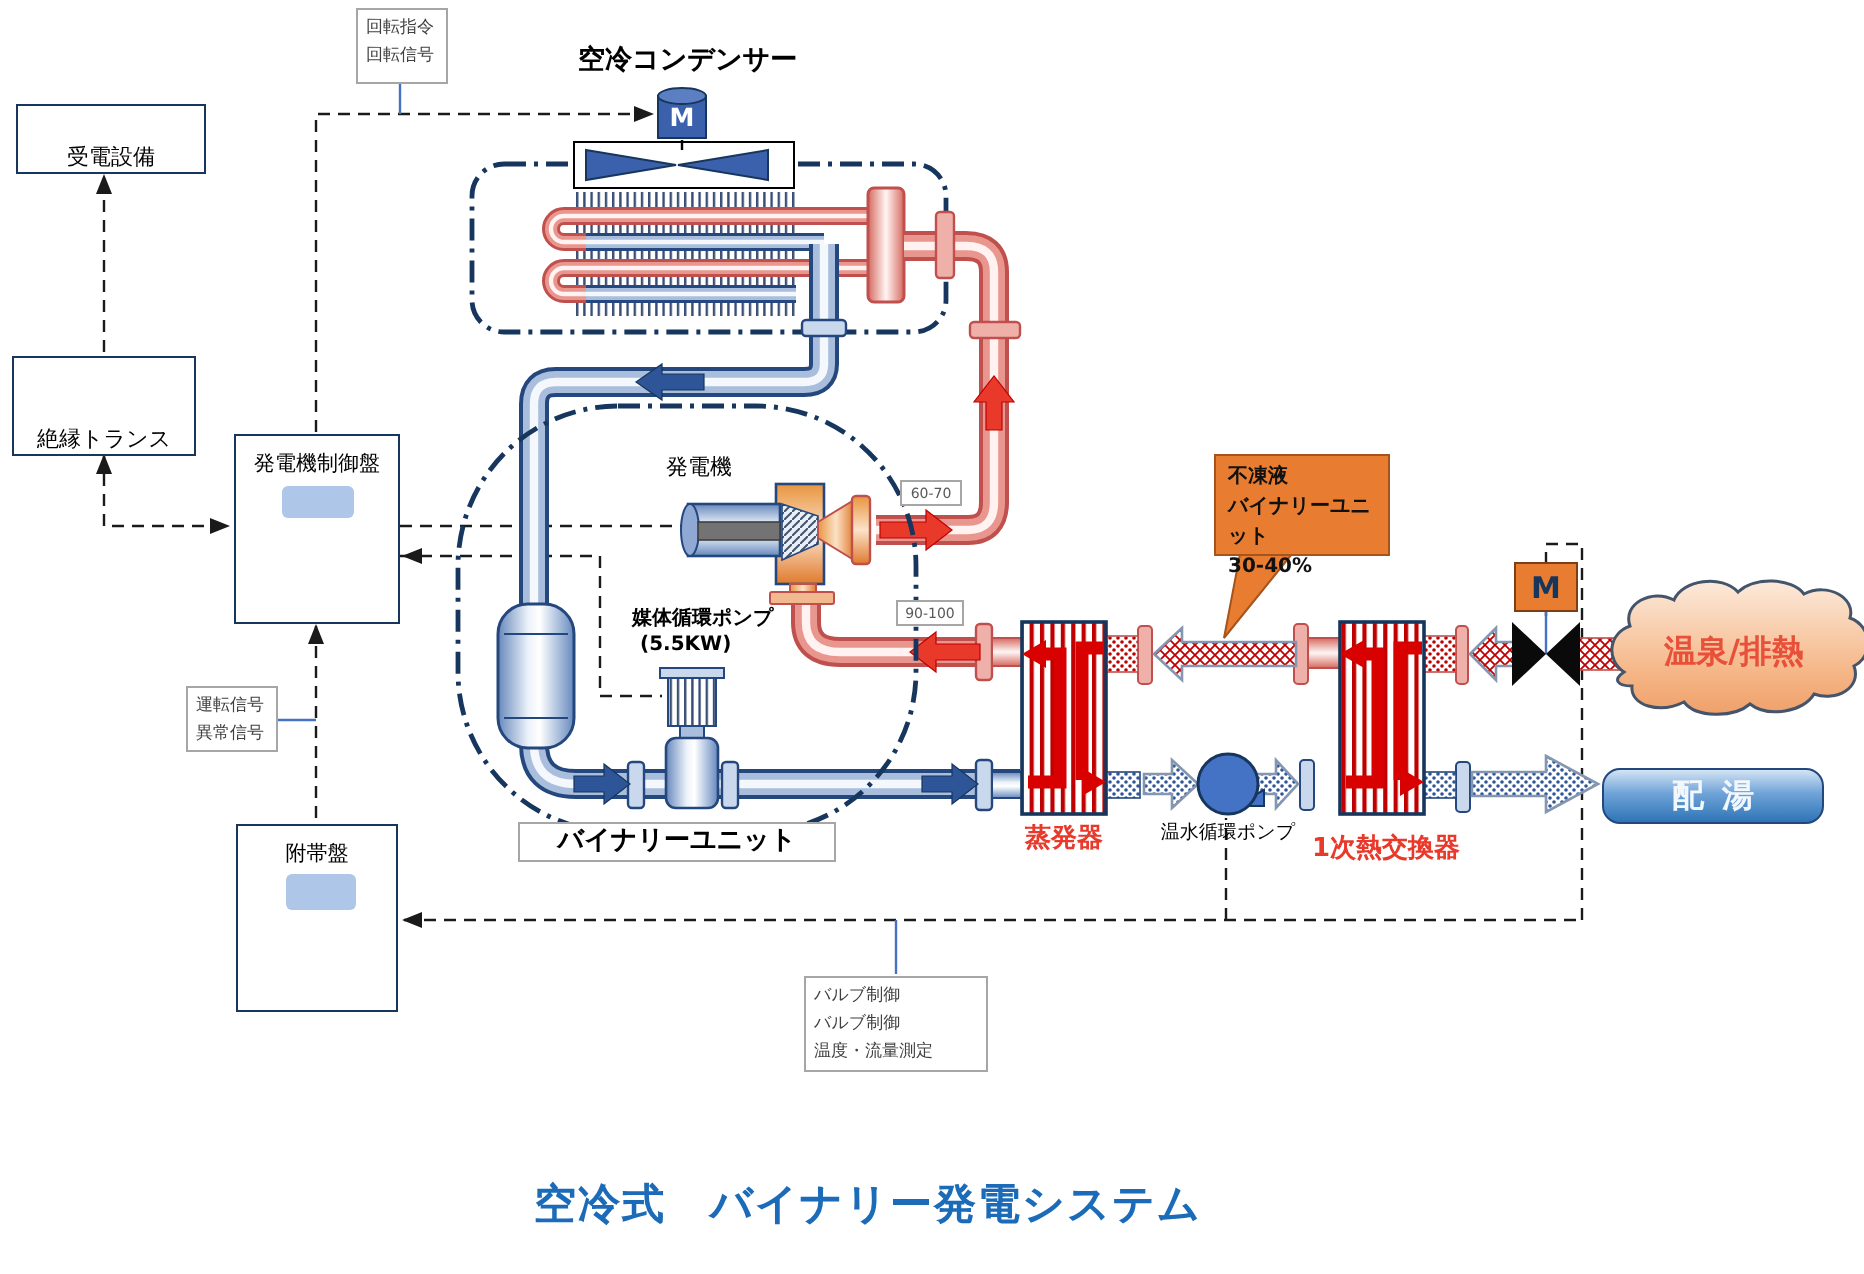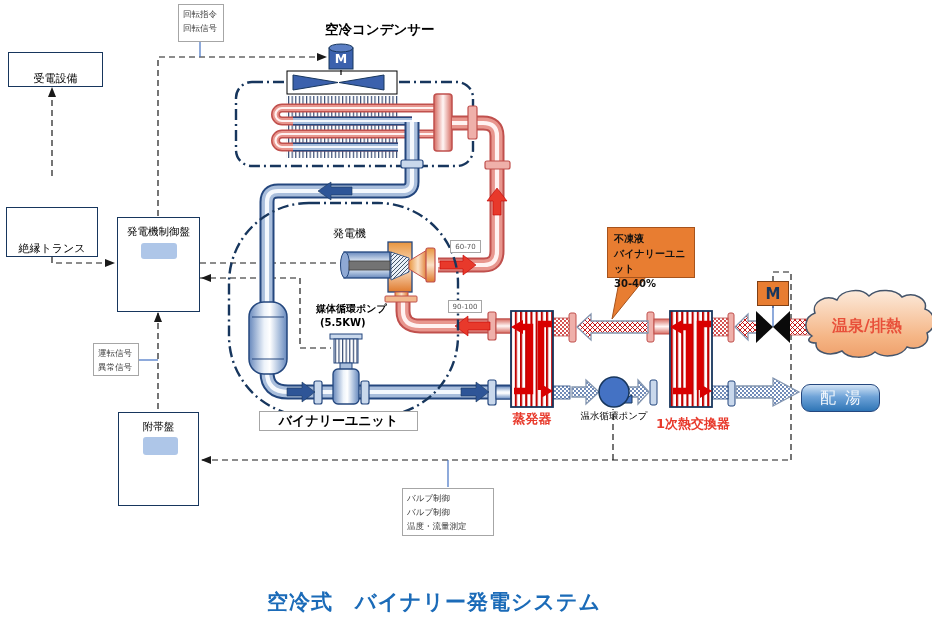--- a/index.html
+++ b/index.html
@@ -14,24 +14,24 @@
   .centerbox{position:absolute;background:#fff;border:1px solid #17365D;box-sizing:border-box;
              display:flex;align-items:flex-end;justify-content:center;font-size:11px;color:#000;}
   .lbl{position:absolute;white-space:nowrap;color:#000;}
   .redlbl{color:#E8392B;font-weight:bold;font-size:13px;}
   .tinybox{position:absolute;background:#fff;border:1px solid #A6A6A6;box-sizing:border-box;
            font-size:7px;color:#595959;display:flex;align-items:center;justify-content:center;}
   .callout{position:absolute;left:607px;top:227px;width:88px;height:51px;background:#E87D31;
            border:1px solid #A6531C;box-sizing:border-box;padding:3px 0 0 6px;}
   .callout div{font-size:10px;font-weight:bold;color:#111;line-height:15px;}
   .mbox{position:absolute;display:flex;align-items:center;justify-content:center;font-weight:bold;}
-  .haito{position:absolute;left:801px;top:384px;width:79px;height:28px;border-radius:9px;
+  .haito{position:absolute;left:801px;top:384px;width:111px;height:28px;border-radius:9px;
          background:linear-gradient(#D3E4F5,#6FA3D8 45%,#2E75B6);border:1.5px solid #24477E;
          box-sizing:border-box;display:flex;align-items:center;justify-content:center;
-         color:#F2F7FC;font-size:16px;font-weight:normal;letter-spacing:9px;text-indent:9px;}
+         color:#F2F7FC;font-size:16px;font-weight:bold;letter-spacing:9px;text-indent:9px;}
   .title{position:absolute;left:174px;top:588px;width:520px;text-align:center;
          font-size:21px;font-weight:bold;color:#1B6BB8;letter-spacing:1px;}
 </style>
 </head>
 <body>
 
 <div class="canvas">
 
 <svg width="932" height="637" viewBox="0 0 932 637">
 <defs>
@@ -268,21 +268,21 @@
 
 <polygon points="617,403 632,403 632,395" fill="#4472C4" stroke="#17365D" stroke-width="1"></polygon>
 <circle cx="614" cy="392" r="15" fill="#4472C4" stroke="#17365D" stroke-width="1.5"></circle>
 </svg>
 
 <div class="title">空冷式　バイナリー発電システム</div>
 
 <div class="centerbox" style="left:8px;top:52px;width:95px;height:35px;">
   <span>受電設備</span>
 </div>
-<div class="centerbox" style="left:6px;top:178px;width:92px;height:50px;margin-top:29px;">
+<div class="centerbox" style="left:6px;top:178px;width:92px;height:50px;">
   <span>絶縁トランス</span>
 </div>
 
 <div class="panel" style="left:117px;top:217px;width:83px;height:95px;">
   <div class="ptitle">発電機制御盤</div>
   <div class="screen" style="left:23px;top:25px;width:36px;height:16px;"></div>
 </div>
 <div class="panel" style="left:118px;top:412px;width:81px;height:94px;">
   <div class="ptitle">附帯盤</div>
   <div class="screen" style="left:24px;top:24px;width:35px;height:18px;"></div>
@@ -299,21 +299,21 @@
 <div class="graybox" style="left:402px;top:488px;width:92px;height:48px;">
   <div>バルブ制御</div>
   <div>バルブ制御</div>
   <div>温度・流量測定</div>
 </div>
 
 <div class="graybox" style="left:259px;top:411px;width:159px;height:20px;display:flex;align-items:center;justify-content:center;font-size:13px;font-weight:bold;color:#000;padding:0;">
   <span>バイナリーユニット</span>
 </div>
 
-<div class="lbl" style="left:289px;top:21px;font-size:13.5px;font-weight:bold;margin-left:36px;">空冷コンデンサー</div>
+<div class="lbl" style="left:289px;top:21px;font-size:13.5px;font-weight:bold;">空冷コンデンサー</div>
 <div class="mbox" style="left:329px;top:50px;width:24px;height:17px;color:#fff;font-size:12.5px;">M</div>
 
 <div class="lbl" style="left:333px;top:226px;font-size:11px;">発電機</div>
 <div class="lbl" style="left:316px;top:302px;font-size:10px;font-weight:600;">媒体循環ポンプ</div>
 <div class="lbl" style="left:320px;top:317px;font-size:10px;font-weight:600;text-align:center;">(5.5KW)</div>
 
 <div class="tinybox" style="left:450px;top:240px;width:31px;height:13px;">60-70</div>
 <div class="tinybox" style="left:448px;top:300px;width:34px;height:13px;">90-100</div>
 
 <div class="lbl redlbl" style="left:505px;top:410px;width:54px;text-align:center;">蒸発器</div>

